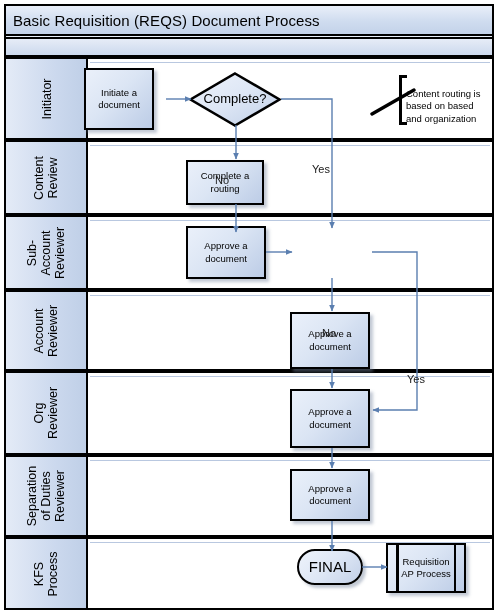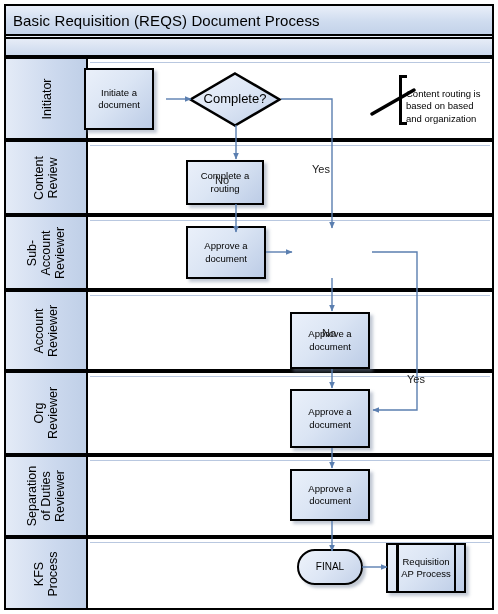--- a/index.html
+++ b/index.html
@@ -147,21 +147,21 @@
     font-size: 13px;
     line-height: 1.25;
     padding: 0 10px;
   }
 
   .terminator {
     border: 2.5px solid #000000;
     border-radius: 999px;
     background: linear-gradient(135deg, #eef3fb 0%, #dde6f5 50%, #c3d1e8 100%);
     box-shadow: 3px 3px 3px rgba(120,135,160,.45);
-    font-size: 10px;
+    font-size: 15px;
   }
 
   .predefined {
     border: 2.5px solid #000000;
     background: linear-gradient(135deg, #eaf0fa 0%, #dbe5f4 45%, #bccce6 100%);
     box-shadow: 3px 3px 3px rgba(120,135,160,.45);
   }
   .predefined .bar {
     position: absolute;
     top: 0;

